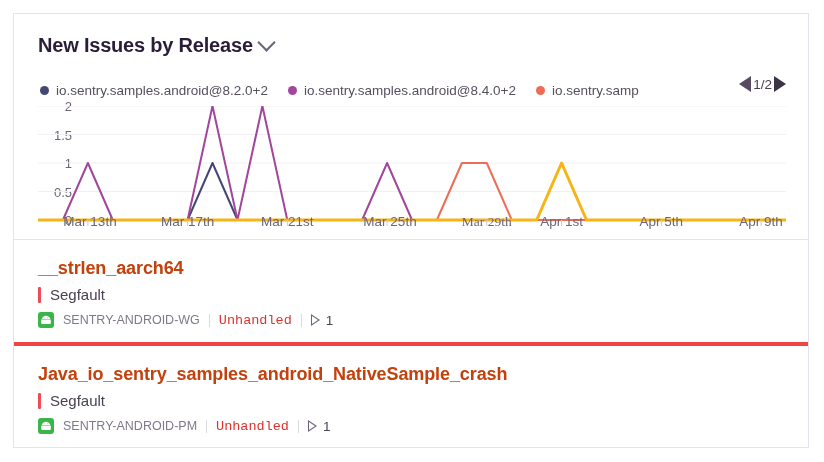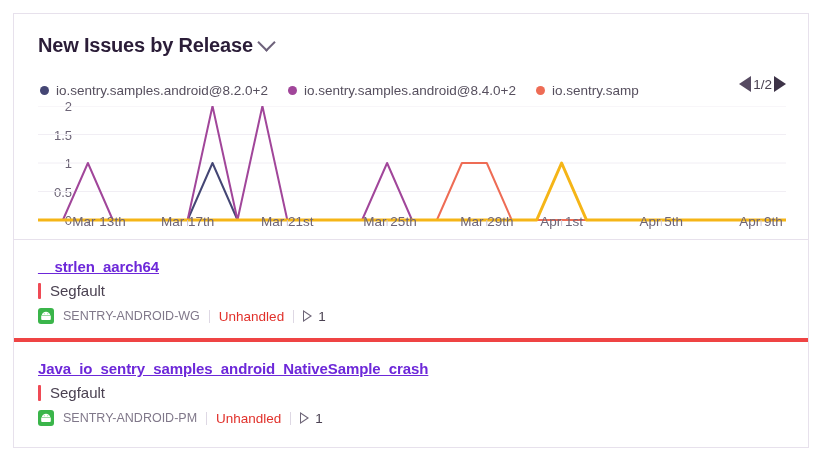--- a/index.html
+++ b/index.html
@@ -159,26 +159,25 @@
   
   .issues { position: absolute; top: 226px; left: 0; right: 0; }
   .issue {
     position: relative;
     padding: 18px 24px 14px 24px;
     box-sizing: border-box;
   }
   .issue + .issue { border-top: 4px solid #ef4444; }
 
   .issue-title {
-    font-size: 15px;
+    font-size: 18px;
     font-weight: bold;
-    color: #6d28d9;
+    color: #c2410c;
     letter-spacing: -0.1px;
     margin-bottom: 7px;
-    text-decoration: underline;
   }
   .issue-culprit {
     display: flex;
     align-items: center;
     gap: 9px;
     font-size: 15px;
     color: #4a4151;
     margin-bottom: 9px;
   }
   .level-bar {
@@ -202,21 +201,21 @@
     background: #3ab54a;
     flex: 0 0 auto;
     position: relative;
   }
   .android-icon svg { position: absolute; left: 2px; top: 3px; }
   .meta-sep {
     width: 1px;
     height: 13px;
     background: #ded8e4;
   }
-  .unhandled { color: #e1312b; font-size: 13.5px; }
+  .unhandled { color: #e1312b; font-size: 13.5px; font-family: Liberation Mono, monospace; }
   .play-group {
     display: flex;
     align-items: center;
     gap: 6px;
     color: #4a4151;
     font-size: 13.5px;
   }
   .play-tri {
     width: 0; height: 0;
     border-top: 6px solid transparent;
@@ -290,25 +289,25 @@
           <line x1="249.33333333333331" x2="249.33333333333331" y1="114" y2="120" stroke="#cdc6d4" stroke-width="1"></line>
           <line x1="349.06666666666666" x2="349.06666666666666" y1="114" y2="120" stroke="#cdc6d4" stroke-width="1"></line>
           <line x1="448.8" x2="448.8" y1="114" y2="120" stroke="#cdc6d4" stroke-width="1"></line>
           <line x1="523.6" x2="523.6" y1="114" y2="120" stroke="#cdc6d4" stroke-width="1"></line>
           <line x1="623.3333333333334" x2="623.3333333333334" y1="114" y2="120" stroke="#cdc6d4" stroke-width="1"></line>
           <line x1="723.0666666666667" x2="723.0666666666667" y1="114" y2="120" stroke="#cdc6d4" stroke-width="1"></line>
         </svg>
     </div>
 
     <div class="xlabels" id="xlabels">
-        <div class="xlabel" style="left: 61px;">Mar 13th</div>
+        <div class="xlabel" style="left: 52px;">Mar 13th</div>
         <div class="xlabel" style="left: 149.6px;">Mar 17th</div>
         <div class="xlabel" style="left: 249.333px;">Mar 21st</div>
         <div class="xlabel" style="left: 352px;">Mar 25th</div>
-        <div class="xlabel" style="left: 448.8px;">Mar 29th</div>
+        <div class="xlabel" style="left: 448.8px; font-family: Liberation Serif, serif;">Mar 29th</div>
         <div class="xlabel" style="left: 523.6px;">Apr 1st</div>
         <div class="xlabel" style="left: 623.333px;">Apr 5th</div>
         <div class="xlabel" style="left: 723.067px;">Apr 9th</div>
       </div>
   </div>
 
   <div class="divider"></div>
 
   <div class="issues" id="issues">
       <div class="issue">

